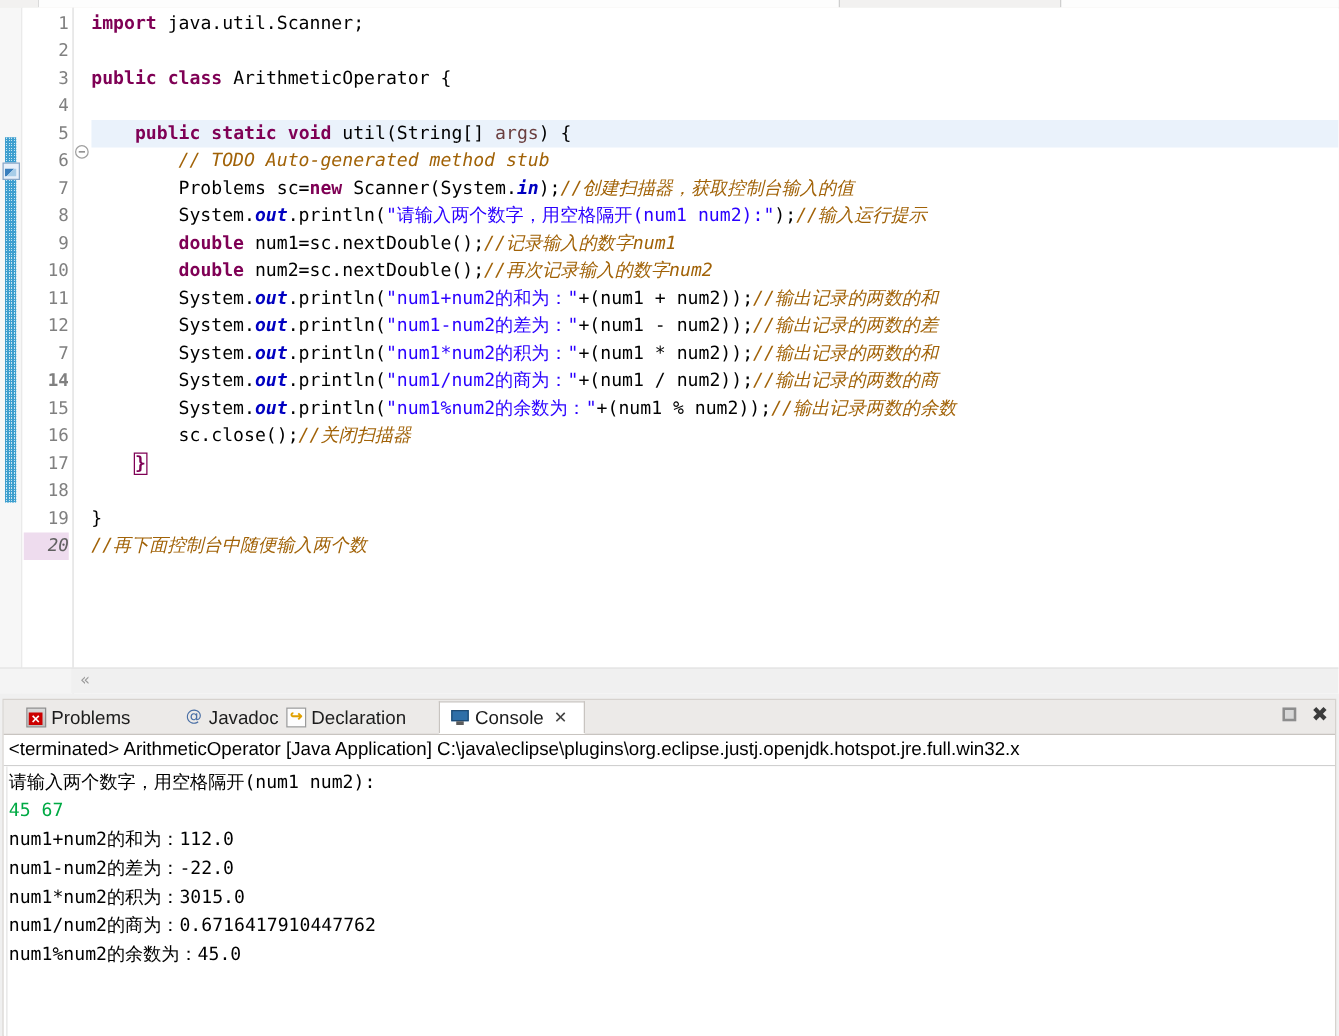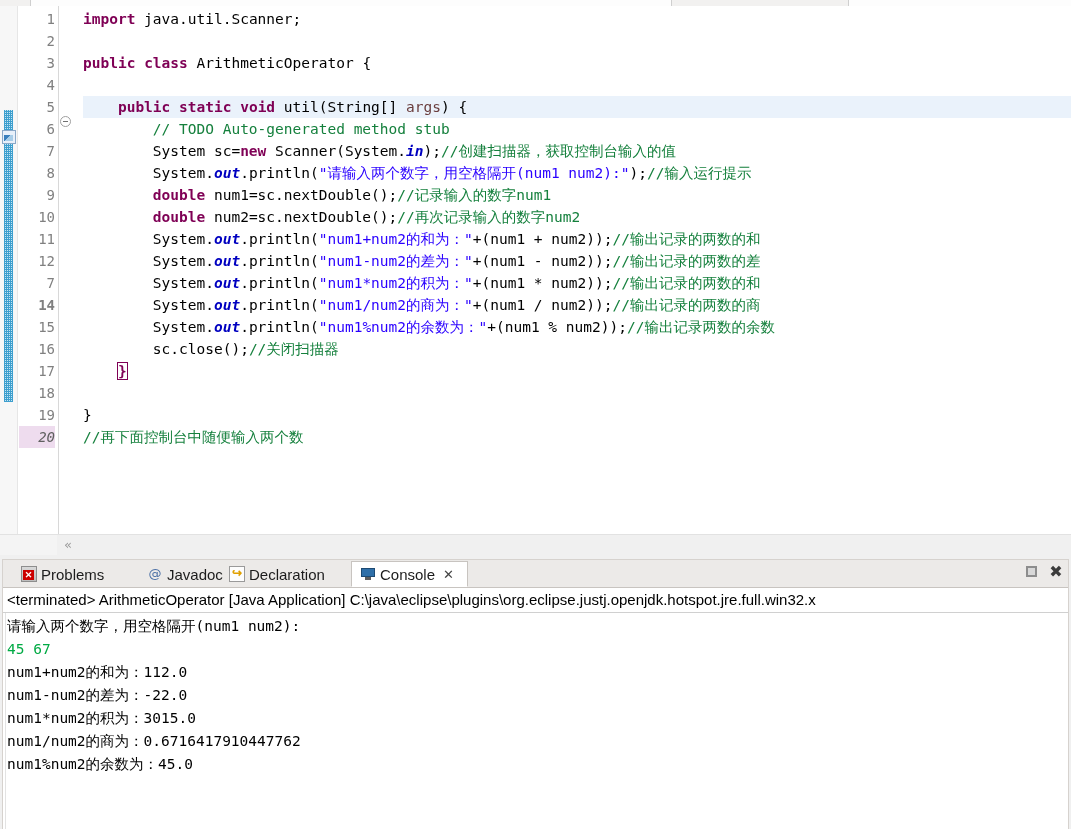--- a/index.html
+++ b/index.html
@@ -130,40 +130,39 @@
     width: 5px; height: 1px;
     background: #707070;
   }
 
   .code-area {
     position: absolute;
     left: 73px; top: 0;
     right: 0; bottom: 0;
     background: #ffffff;
     overflow: hidden;
-    margin-left: 10px;
   }
   .code-line {
     position: absolute;
     left: 0;
     width: 1000px;
     height: 22px;
     line-height: 22px;
     white-space: pre;
     font-family: "DejaVu Sans Mono", monospace;
     font-size: 14.5px;
     color: #000000;
   }
   .code-line.hl {
     background: #eaf2fb;
     width: 998px;
   }
   .kw   { color: #7f0055; font-weight: bold; }
   .str  { color: #2a00ff; }
-  .cmt  { color: #15803d; }
+  .cmt  { color: #a16207; font-style: italic; }
   .fld  { color: #0000c0; font-weight: bold; font-style: italic; }
   .par  { color: #6a3e3e; }
   .plain{ color: #000000; }
 
   
   .brace-box {
     outline: 1px solid #7f0055;
     outline-offset: 0px;
   }
 
@@ -418,21 +417,21 @@
       <div class="fold-marker" style="top:110px;"></div>
     </div>
 
     <div class="code-area">
         <div class="code-line" style="top: 2px;"><span class="kw">import</span><span class="plain"> java.util.Scanner;</span></div>
         <div class="code-line" style="top: 24px;"></div>
         <div class="code-line" style="top: 46px;"><span class="kw">public</span><span class="plain"> </span><span class="kw">class</span><span class="plain"> ArithmeticOperator {</span></div>
         <div class="code-line" style="top: 68px;"></div>
         <div class="code-line hl" style="top: 90px;"><span class="plain">    </span><span class="kw">public</span><span class="plain"> </span><span class="kw">static</span><span class="plain"> </span><span class="kw">void</span><span class="plain"> util(String[] </span><span class="par">args</span><span class="plain">) {</span></div>
         <div class="code-line" style="top: 112px;"><span class="plain">        </span><span class="cmt">// TODO Auto-generated method stub</span></div>
-        <div class="code-line" style="top: 134px;"><span class="plain">        System sc=</span><span class="kw">new</span><span class="plain"> Scanner(System.</span><span class="fld">in</span><span class="plain">);</span><span class="cmt">//创建扫描器，获取控制台输入的值</span></div>
+        <div class="code-line" style="top: 134px;"><span class="plain">        Problems sc=</span><span class="kw">new</span><span class="plain"> Scanner(System.</span><span class="fld">in</span><span class="plain">);</span><span class="cmt">//创建扫描器，获取控制台输入的值</span></div>
         <div class="code-line" style="top: 156px;"><span class="plain">        System.</span><span class="fld">out</span><span class="plain">.println(</span><span class="str">"请输入两个数字，用空格隔开(num1 num2):"</span><span class="plain">);</span><span class="cmt">//输入运行提示</span></div>
         <div class="code-line" style="top: 178px;"><span class="plain">        </span><span class="kw">double</span><span class="plain"> num1=sc.nextDouble();</span><span class="cmt">//记录输入的数字num1</span></div>
         <div class="code-line" style="top: 200px;"><span class="plain">        </span><span class="kw">double</span><span class="plain"> num2=sc.nextDouble();</span><span class="cmt">//再次记录输入的数字num2</span></div>
         <div class="code-line" style="top: 222px;"><span class="plain">        System.</span><span class="fld">out</span><span class="plain">.println(</span><span class="str">"num1+num2的和为："</span><span class="plain">+(num1 + num2));</span><span class="cmt">//输出记录的两数的和</span></div>
         <div class="code-line" style="top: 244px;"><span class="plain">        System.</span><span class="fld">out</span><span class="plain">.println(</span><span class="str">"num1-num2的差为："</span><span class="plain">+(num1 - num2));</span><span class="cmt">//输出记录的两数的差</span></div>
         <div class="code-line" style="top: 266px;"><span class="plain">        System.</span><span class="fld">out</span><span class="plain">.println(</span><span class="str">"num1*num2的积为："</span><span class="plain">+(num1 * num2));</span><span class="cmt">//输出记录的两数的和</span></div>
         <div class="code-line" style="top: 288px;"><span class="plain">        System.</span><span class="fld">out</span><span class="plain">.println(</span><span class="str">"num1/num2的商为："</span><span class="plain">+(num1 / num2));</span><span class="cmt">//输出记录的两数的商</span></div>
         <div class="code-line" style="top: 310px;"><span class="plain">        System.</span><span class="fld">out</span><span class="plain">.println(</span><span class="str">"num1%num2的余数为："</span><span class="plain">+(num1 % num2));</span><span class="cmt">//输出记录两数的余数</span></div>
         <div class="code-line" style="top: 332px;"><span class="plain">        sc.close();</span><span class="cmt">//关闭扫描器</span></div>
         <div class="code-line" style="top: 354px;"><span class="plain">    </span><span class="kw brace-box">}</span></div>

